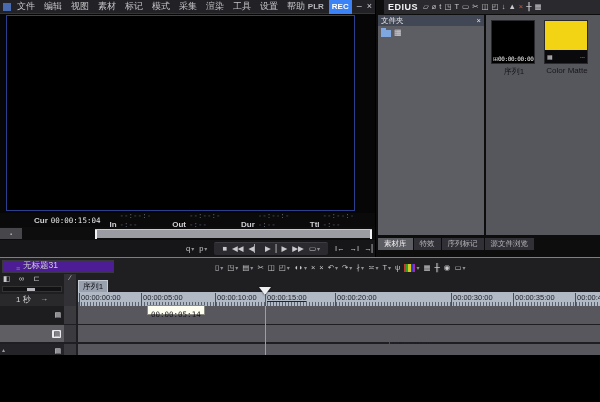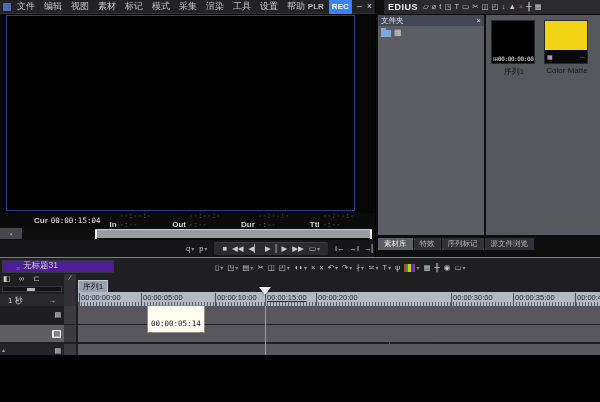--- a/index.html
+++ b/index.html
@@ -93,21 +93,21 @@
   #project-box .grid-ic{color:#8a8a90;font-size:7px;}
   #project-name{color:#cfcfd2;font-size:8.5px;white-space:nowrap;}
   #tl-toolbar{position:absolute;left:215px;top:1px;height:18px;display:flex;align-items:center;
               gap:4px;font-size:10px;color:#c6c6ca;}
   #mode-row{position:absolute;left:0;top:16px;width:64px;height:10px;display:flex;gap:9px;
             padding-left:3px;align-items:center;font-size:8px;color:#cfcfd3;}
   #zoom-slider{position:absolute;left:2px;top:28px;width:60px;height:6px;background:#121214;
                border:1px solid #333;}
   #zoom-handle{position:absolute;left:24px;top:1px;width:8px;height:3px;background:#b8b8bc;}
   #zoom-row{position:absolute;left:0;top:36px;width:64px;height:12px;background:#29292c;
-            display:flex;justify-content:space-between;align-items:center;padding:0 8px;
+            display:flex;justify-content:space-between;align-items:flex-start;padding:0 16px;
             box-sizing:border-box;font-size:8px;color:#d6d6da;}
   #zoom-row .arr{color:#bfbfc3;font-size:8px;}
   #corner-col{position:absolute;left:64px;top:16px;width:12px;height:32px;background:#313136;
               display:flex;align-items:flex-start;justify-content:center;color:#cfcfd3;font-size:7px;}
   #seq-tab{position:absolute;left:78px;top:22px;width:30px;height:12px;background:#99a1af;
            color:#121418;font-size:8px;display:flex;align-items:center;justify-content:center;
            border:1px solid #c6ccd6;border-bottom:none;box-sizing:border-box;}
   #ruler{position:absolute;left:78px;top:34px;width:522px;height:14px;background:#b1b9c5;}
   #ruler .minor{position:absolute;left:0;right:0;bottom:0;height:4px;
      background:repeating-linear-gradient(90deg,#5a6170 0 1px,transparent 1px 3px);}
@@ -122,21 +122,21 @@
   .trow .hdr{position:absolute;left:0;top:0;bottom:0;width:64px;}
   .trow .sub{position:absolute;left:64px;top:0;bottom:0;width:12px;background:#3a3a3f;}
   .trow .lane{position:absolute;left:78px;top:0;bottom:0;width:522px;background:#57575d;}
   .trow .ics{position:absolute;right:3px;top:0;bottom:0;display:flex;flex-direction:column;
              justify-content:space-around;align-items:flex-end;}
   .trk-ic{font-size:7px;color:#e8e8ec;line-height:8px;}
   .trk-ic.chip{background:#ececf0;color:#1a1a1e;padding:0 1px;border-radius:1px;}
   .trk-label{position:absolute;left:3px;top:2px;font-size:7px;color:#c8c8cc;}
   .trk-exp{position:absolute;left:2px;top:2px;font-size:6px;color:#9a9aa0;}
   #tl-tooltip{position:absolute;left:147px;top:47px;height:10px;background:#fdfdf0;
-              border:1px solid #8a8a82;font-size:7.5px;color:#15151a;padding:13px 3px;line-height:10px;
+              border:1px solid #8a8a82;font-size:7.5px;color:#15151a;padding:4px 3px;line-height:10px;
               font-family:"DejaVu Sans Mono",monospace;white-space:nowrap;z-index:5;}
 </style>
 </head>
 <body>
 
 <div id="app" data-interactable="false">
 
   <div id="menubar" data-interactable="false">
     <span id="appicon" data-interactable="false"></span>
     <div id="menu-items" data-interactable="false">
@@ -322,21 +322,21 @@
     <div id="corner-col" data-interactable="false">
         <span data-interactable="false">∕</span>
       </div>
     <div id="seq-tab" data-interactable="true">序列1</div>
     <div id="ruler" data-interactable="true">
       <div class="minor" data-interactable="false"></div>
     <span class="tick" data-interactable="false" style="left: 1px;">00:00:00:00</span>
         <span class="tick" data-interactable="false" style="left: 63px;">00:00:05:00</span>
         <span class="tick" data-interactable="false" style="left: 125px; margin-left: 12px;">00:00:10:00</span>
         <span class="tick" data-interactable="false" style="left: 187px; text-decoration: underline;">00:00:15:00</span>
-        <span class="tick" data-interactable="false" style="left: 238px;">00:00:20:00</span>
+        <span class="tick" data-interactable="false" style="left: 257px;">00:00:20:00</span>
         <span class="tick" data-interactable="false" style="left: 311px; margin-top: 45px;">00:00:25:00</span>
         <span class="tick" data-interactable="false" style="left: 373px;">00:00:30:00</span>
         <span class="tick" data-interactable="false" style="left: 435px;">00:00:35:00</span>
         <span class="tick" data-interactable="false" style="left: 497px;">00:00:40:00</span>
       </div>
     <div id="ph-tri" data-interactable="true"></div>
     <div id="ph-red" data-interactable="false"></div>
     <div id="track-rows" data-interactable="false">
         <div class="trow" data-interactable="false" style="top: 48px; height: 18px;">
           <div class="hdr" data-interactable="true" style="background: rgb(29, 29, 32);">

